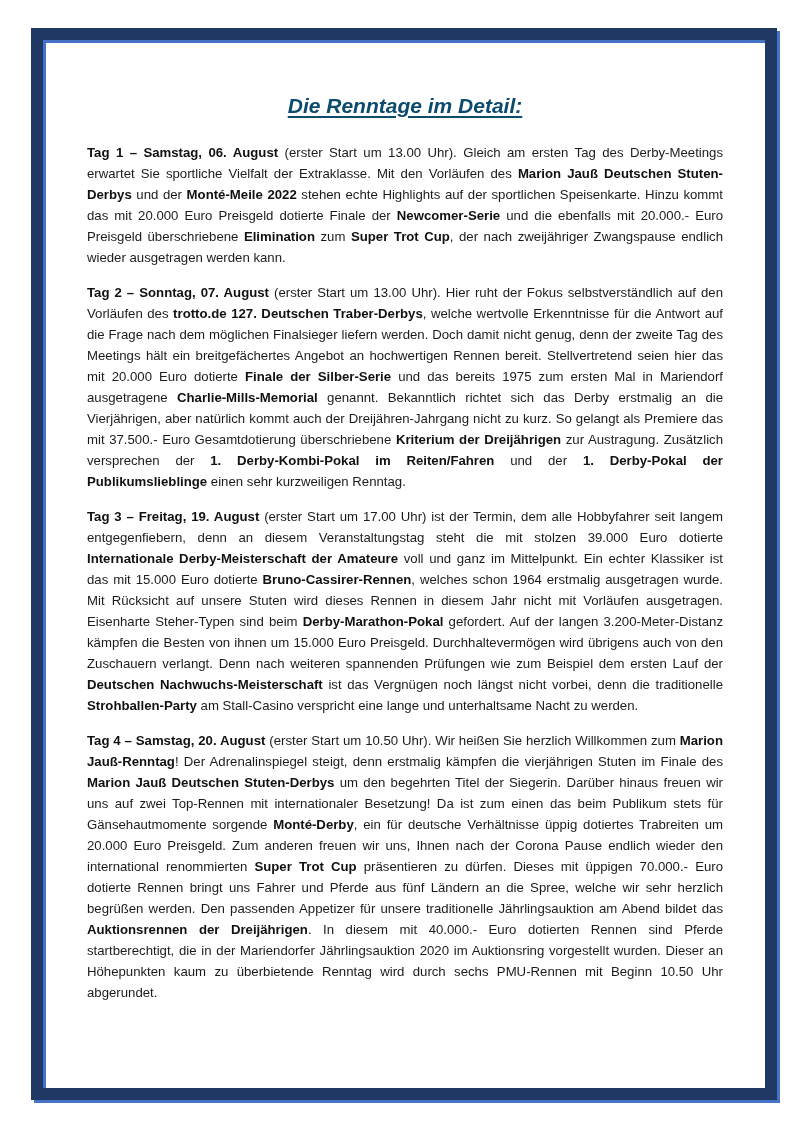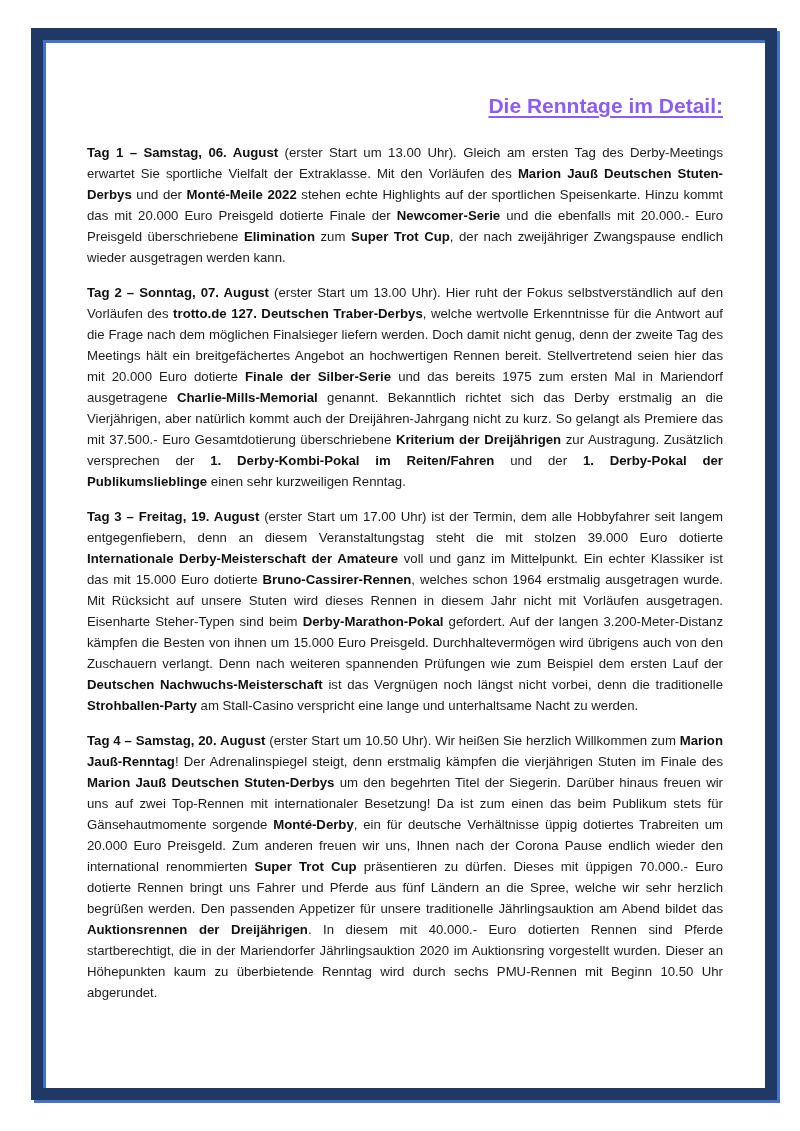--- a/index.html
+++ b/index.html
@@ -29,26 +29,27 @@
     overflow: hidden;
   }
   .content {
     box-sizing: border-box;
     width: 100%;
     height: 100%;
     padding: 24px 42px 20px 44px;
   }
   .doc-title {
     margin: 30px 0 24px 0;
-    text-align: right;
+    text-align: center;
     font-size: 21px;
     font-weight: bold;
-    color: #8b5cf6;
+    color: #0c4a6e;
     text-decoration: underline;
     text-underline-offset: 3px;
+    font-style: italic;
   }
   .para {
     margin: 0 0 14px 0;
     font-size: 13.2px;
     line-height: 21px;
     text-align: justify;
     color: #1b1b1b;
   }
   .para b { color: #111111; margin-top: 29px; }
 </style>

